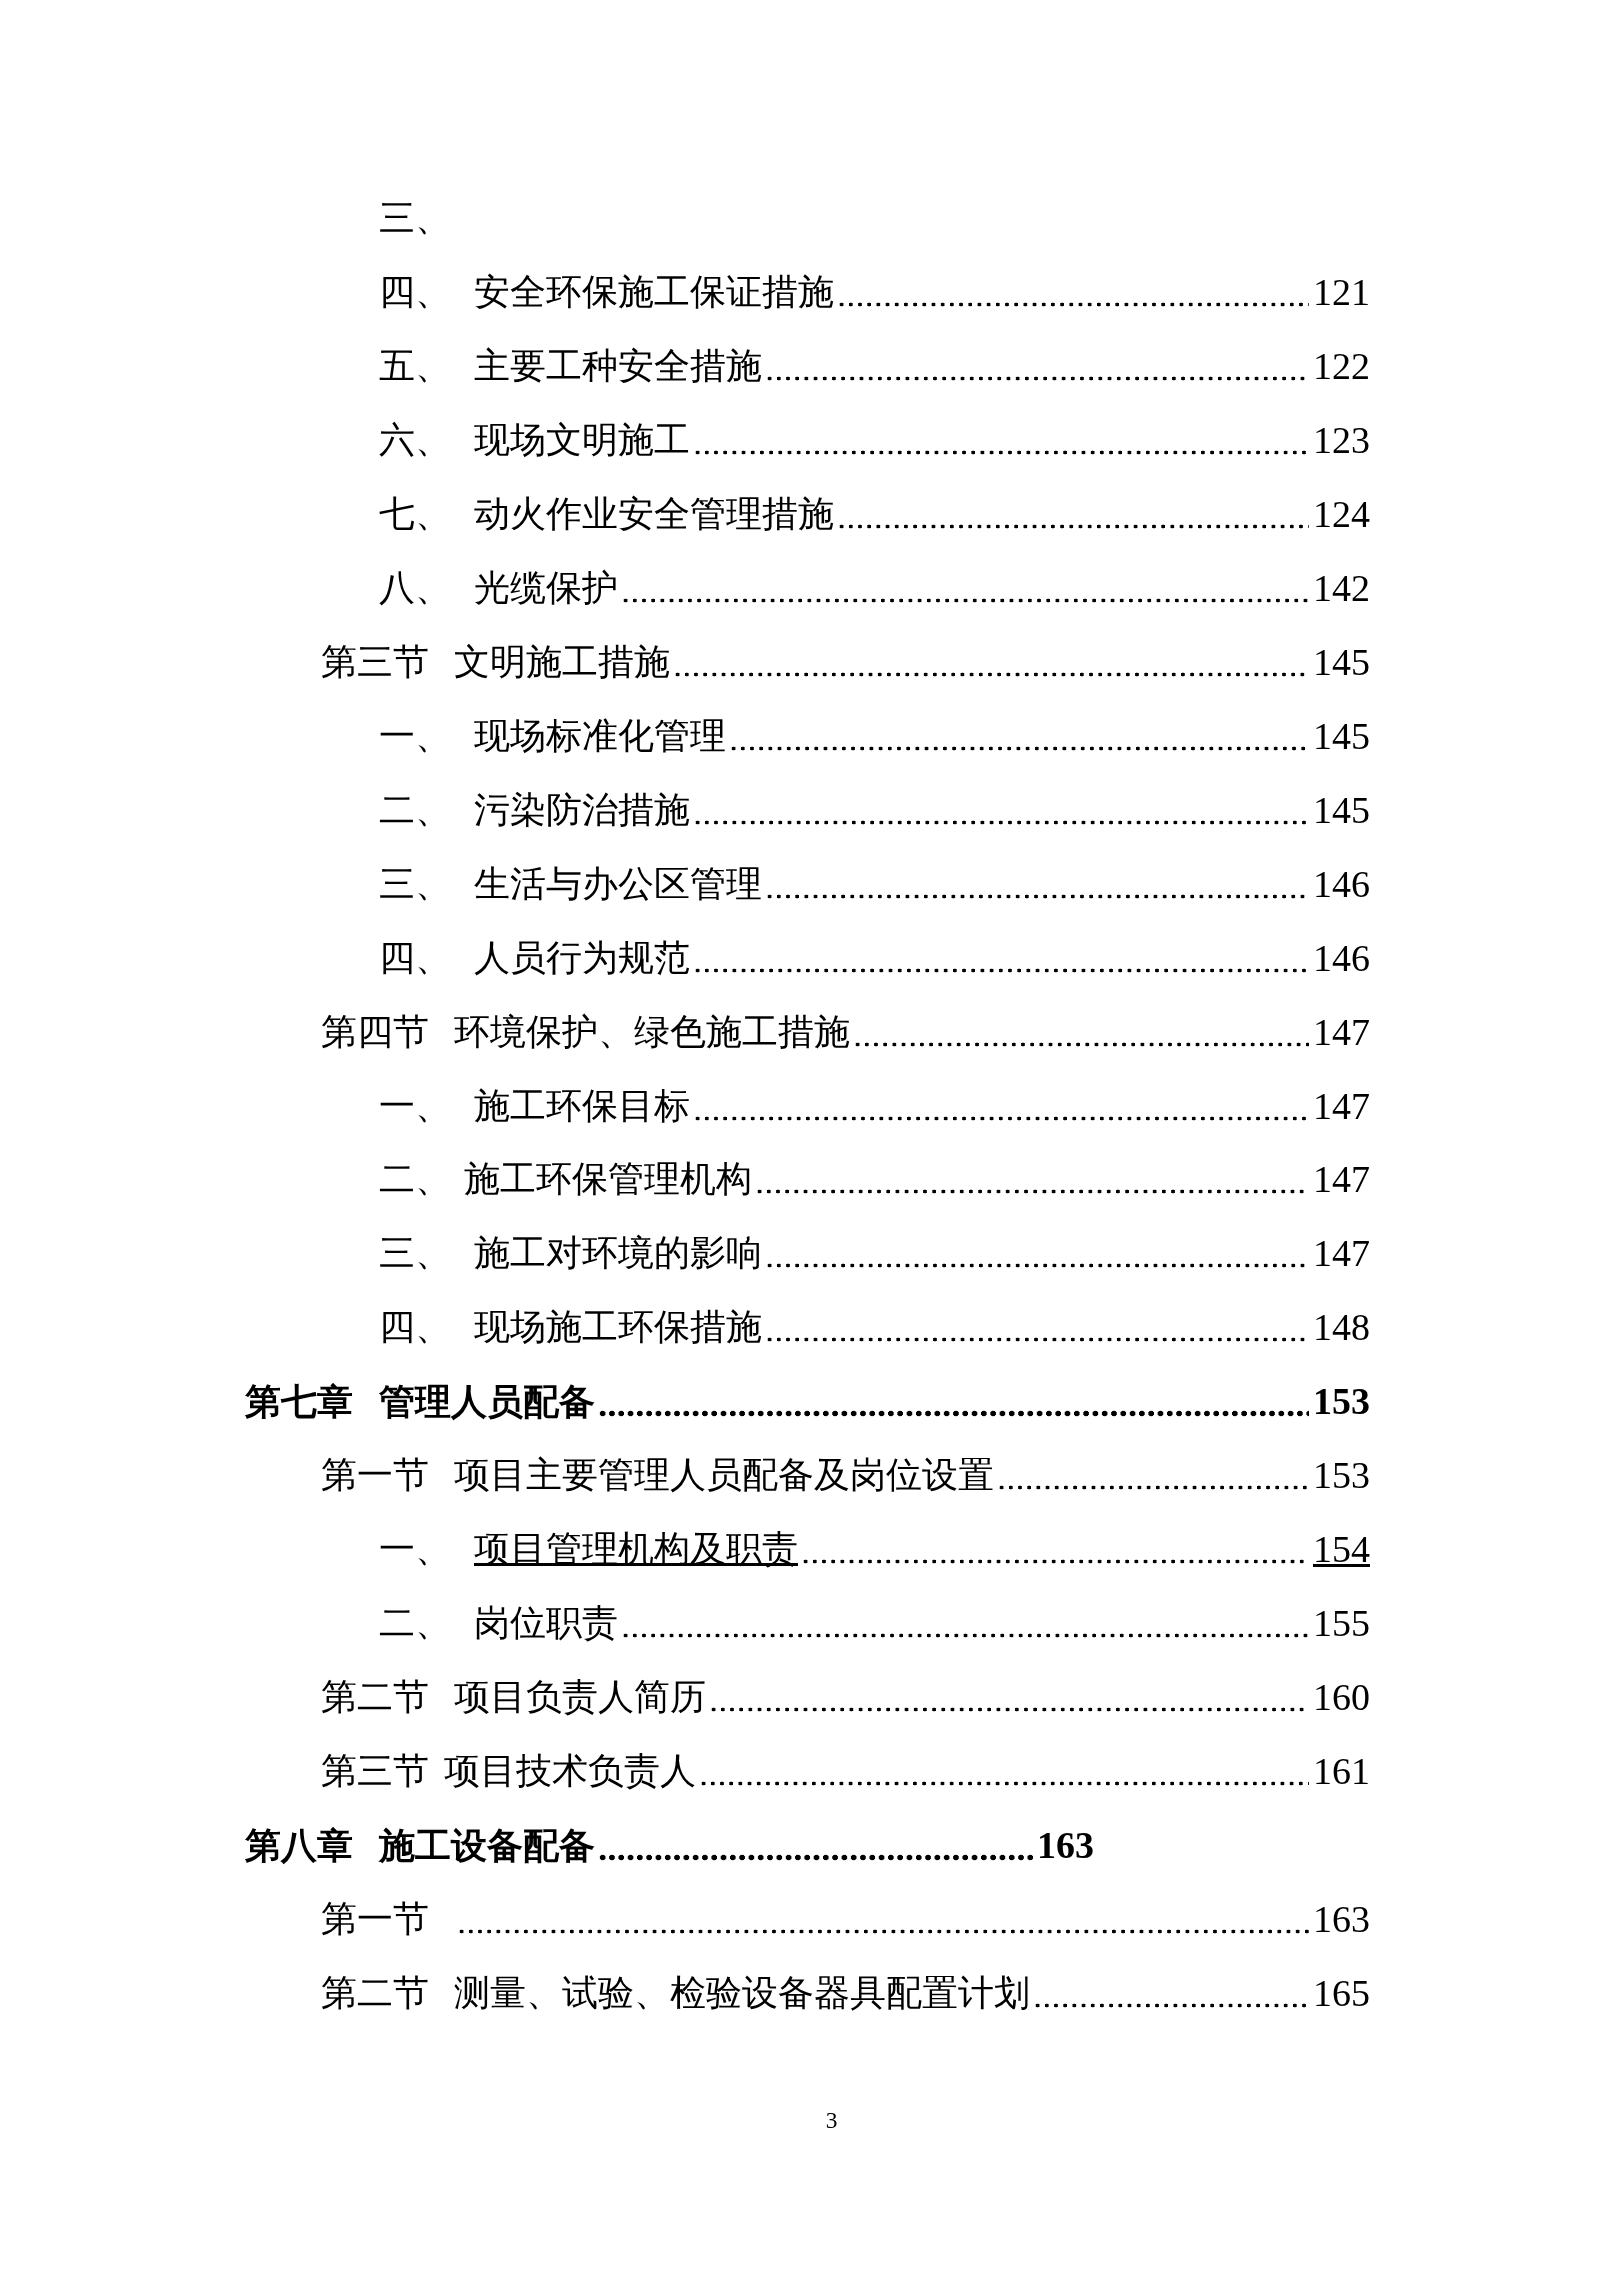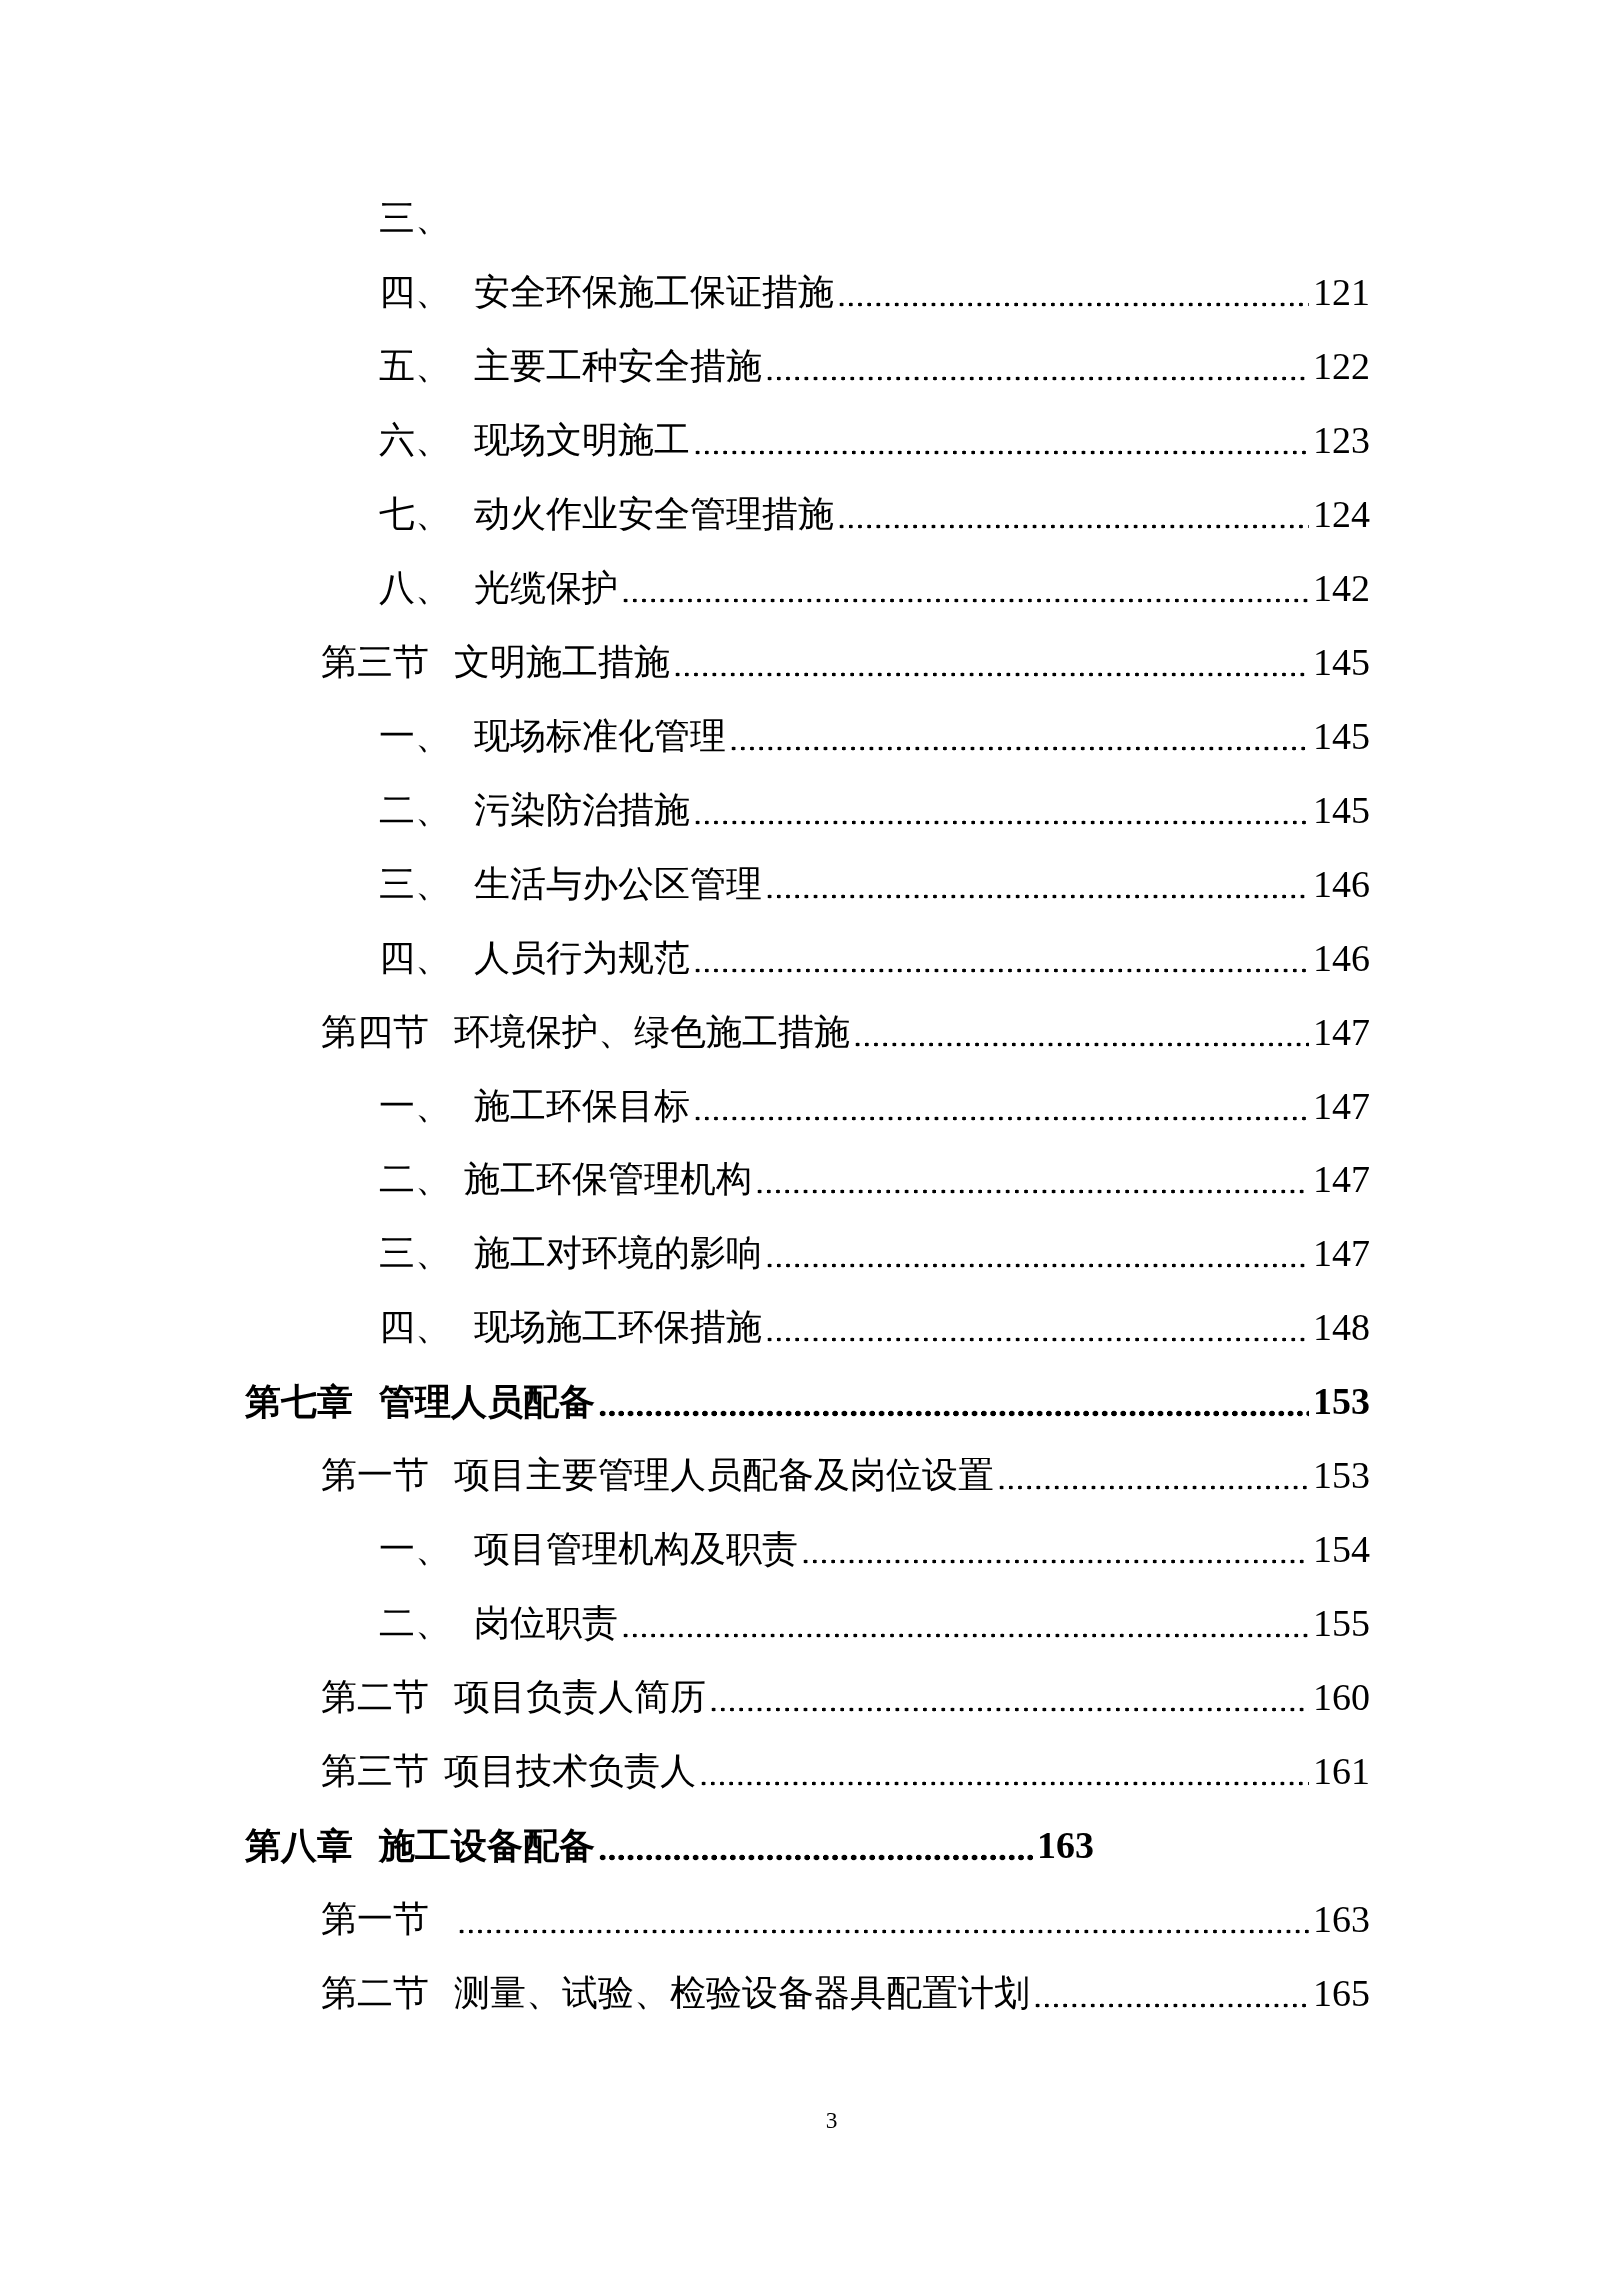--- a/index.html
+++ b/index.html
@@ -160,21 +160,21 @@
     <div class="row" style="top: 1452px; left: 0px; width: 1616px;">
     <span class="prefix" style="left: 321px;">第一节</span>
     <div class="entry" style="left: 454px;">
       <span class="title">项目主要管理人员配备及岗位设置</span>
       <span class="leader"></span>
       <span class="page">153</span>
     </div>
   </div>
     <div class="row" style="top: 1526px; left: 0px; width: 1616px;">
     <span class="prefix" style="left: 379px;">一、</span>
-    <div class="entry" style="left: 474px;">
+    <div class="entry" style="left: 474px; text-decoration: underline;">
       <span class="title">项目管理机构及职责</span>
       <span class="leader"></span>
       <span class="page">154</span>
     </div>
   </div>
     <div class="row" style="top: 1600px; left: 0px; width: 1616px;">
     <span class="prefix" style="left: 379px;">二、</span>
     <div class="entry" style="left: 474px;">
       <span class="title">岗位职责</span>
       <span class="leader"></span>

